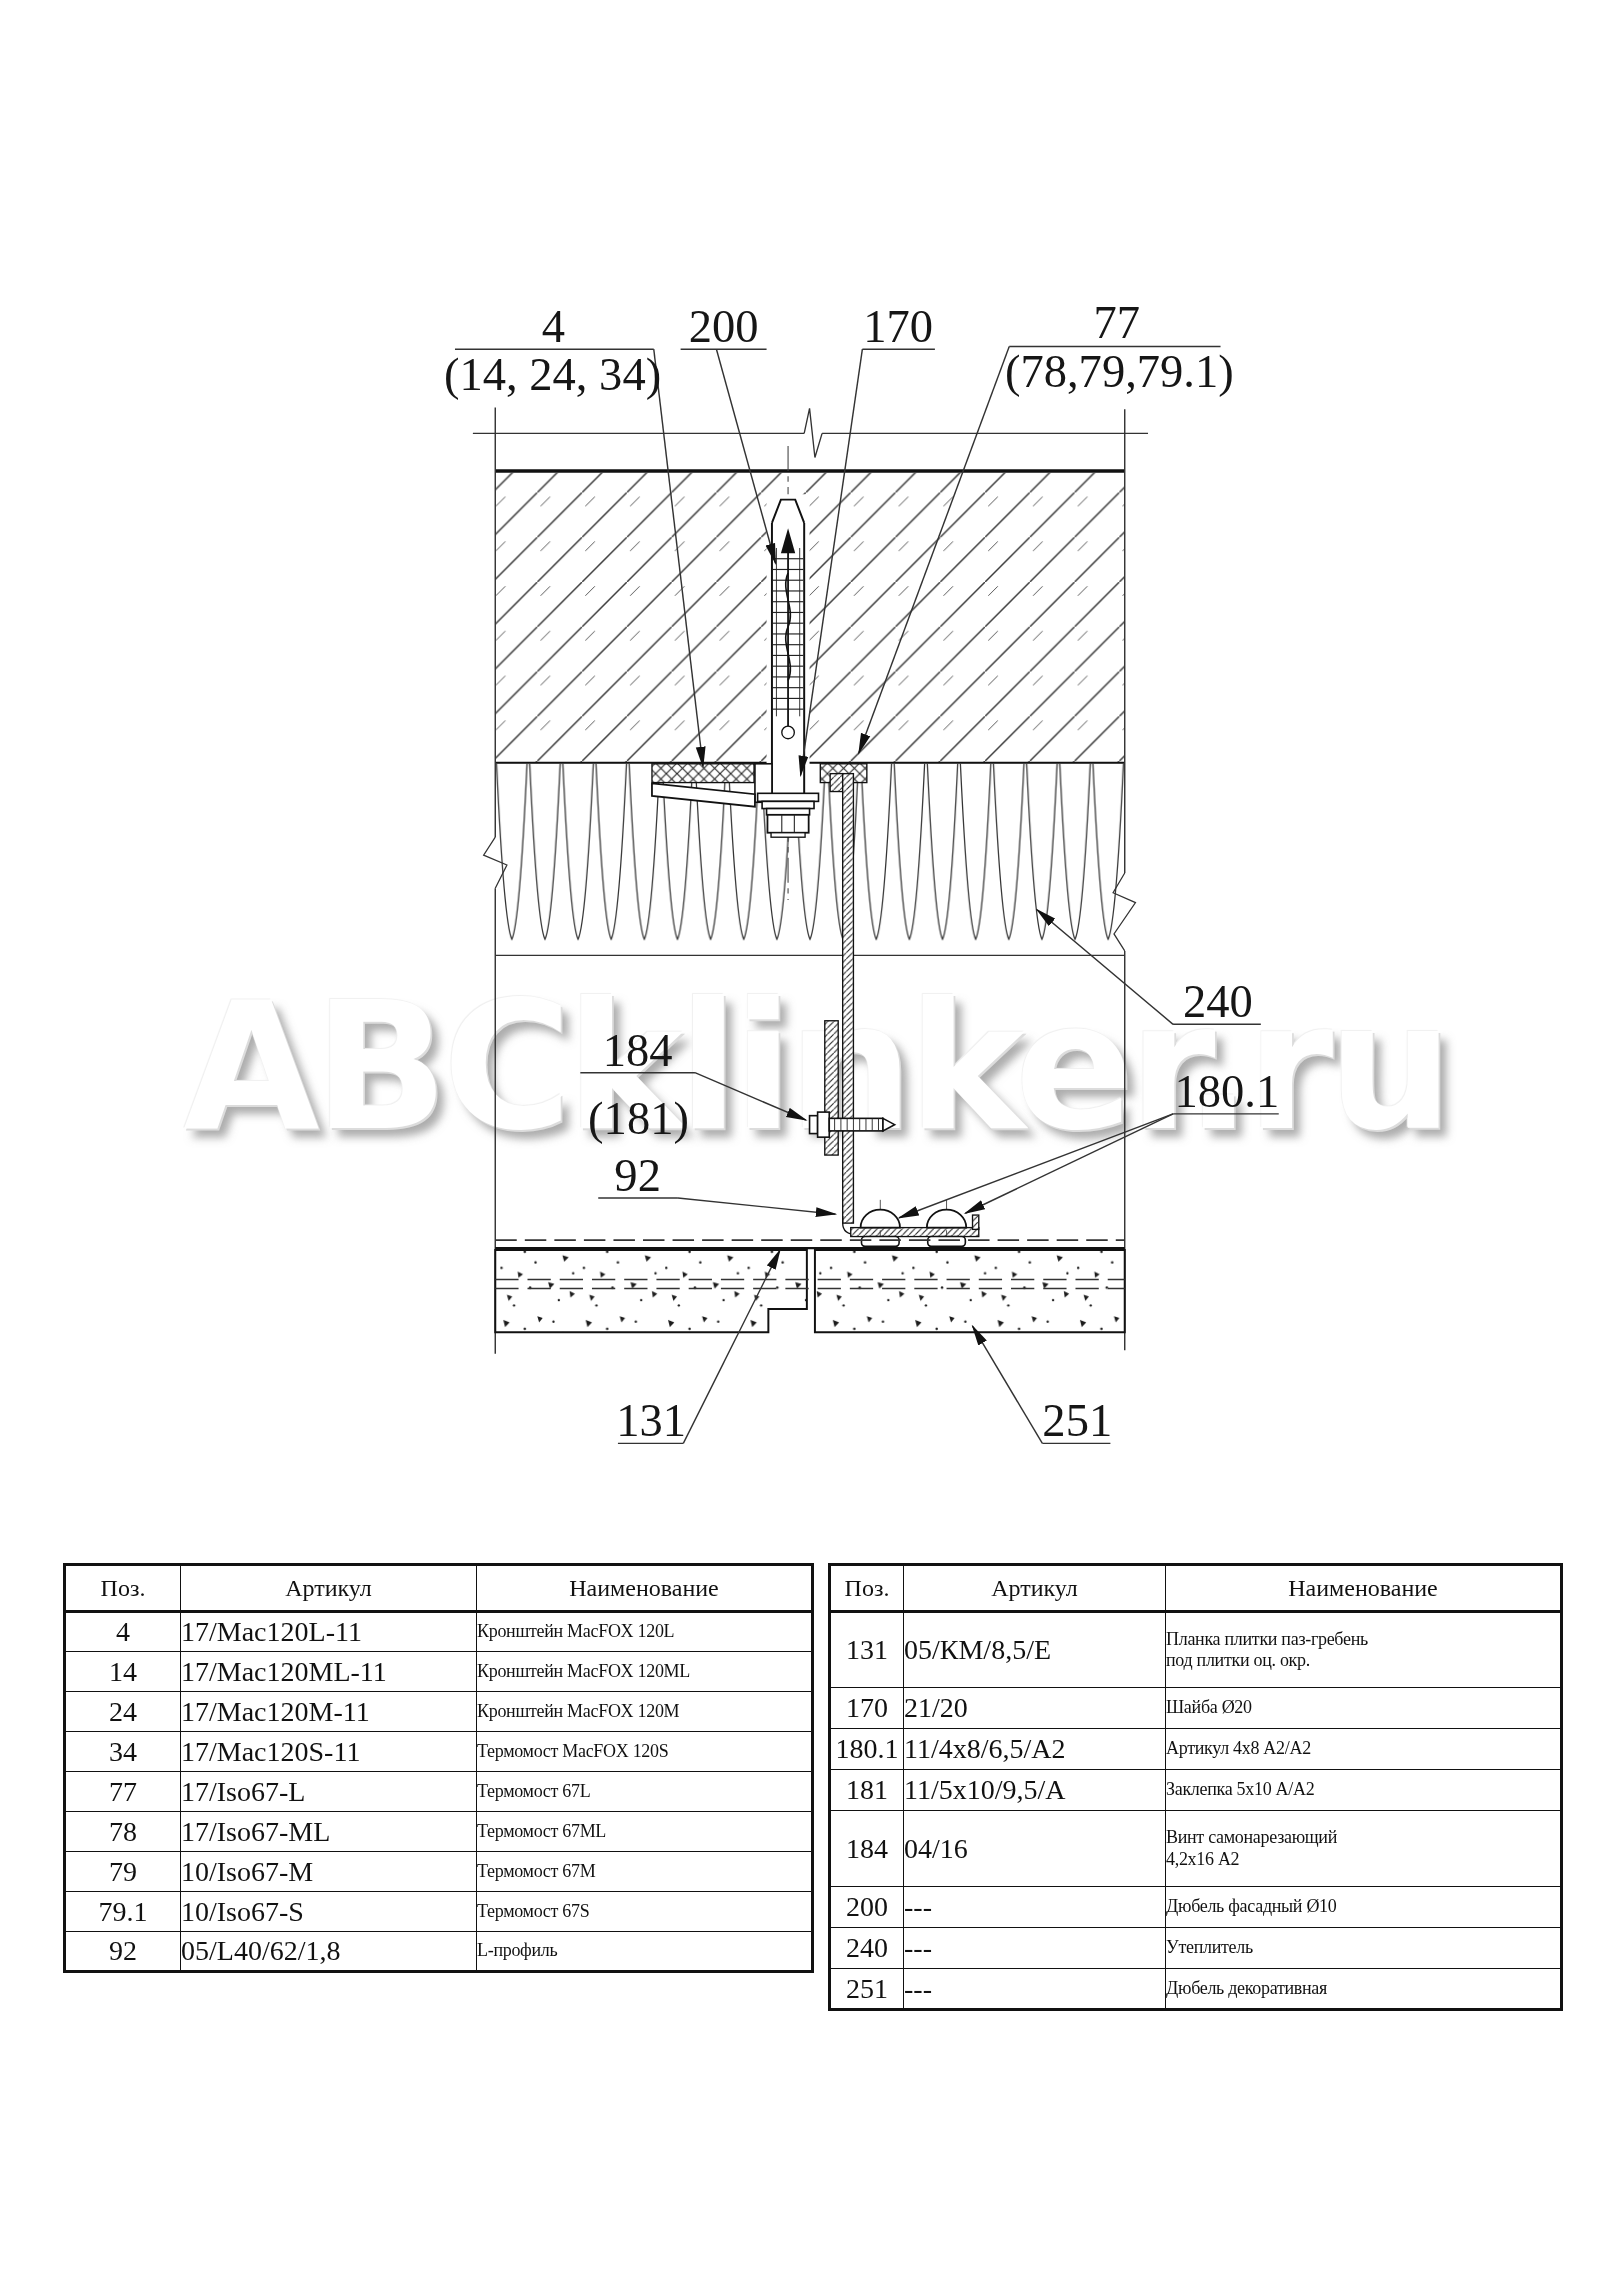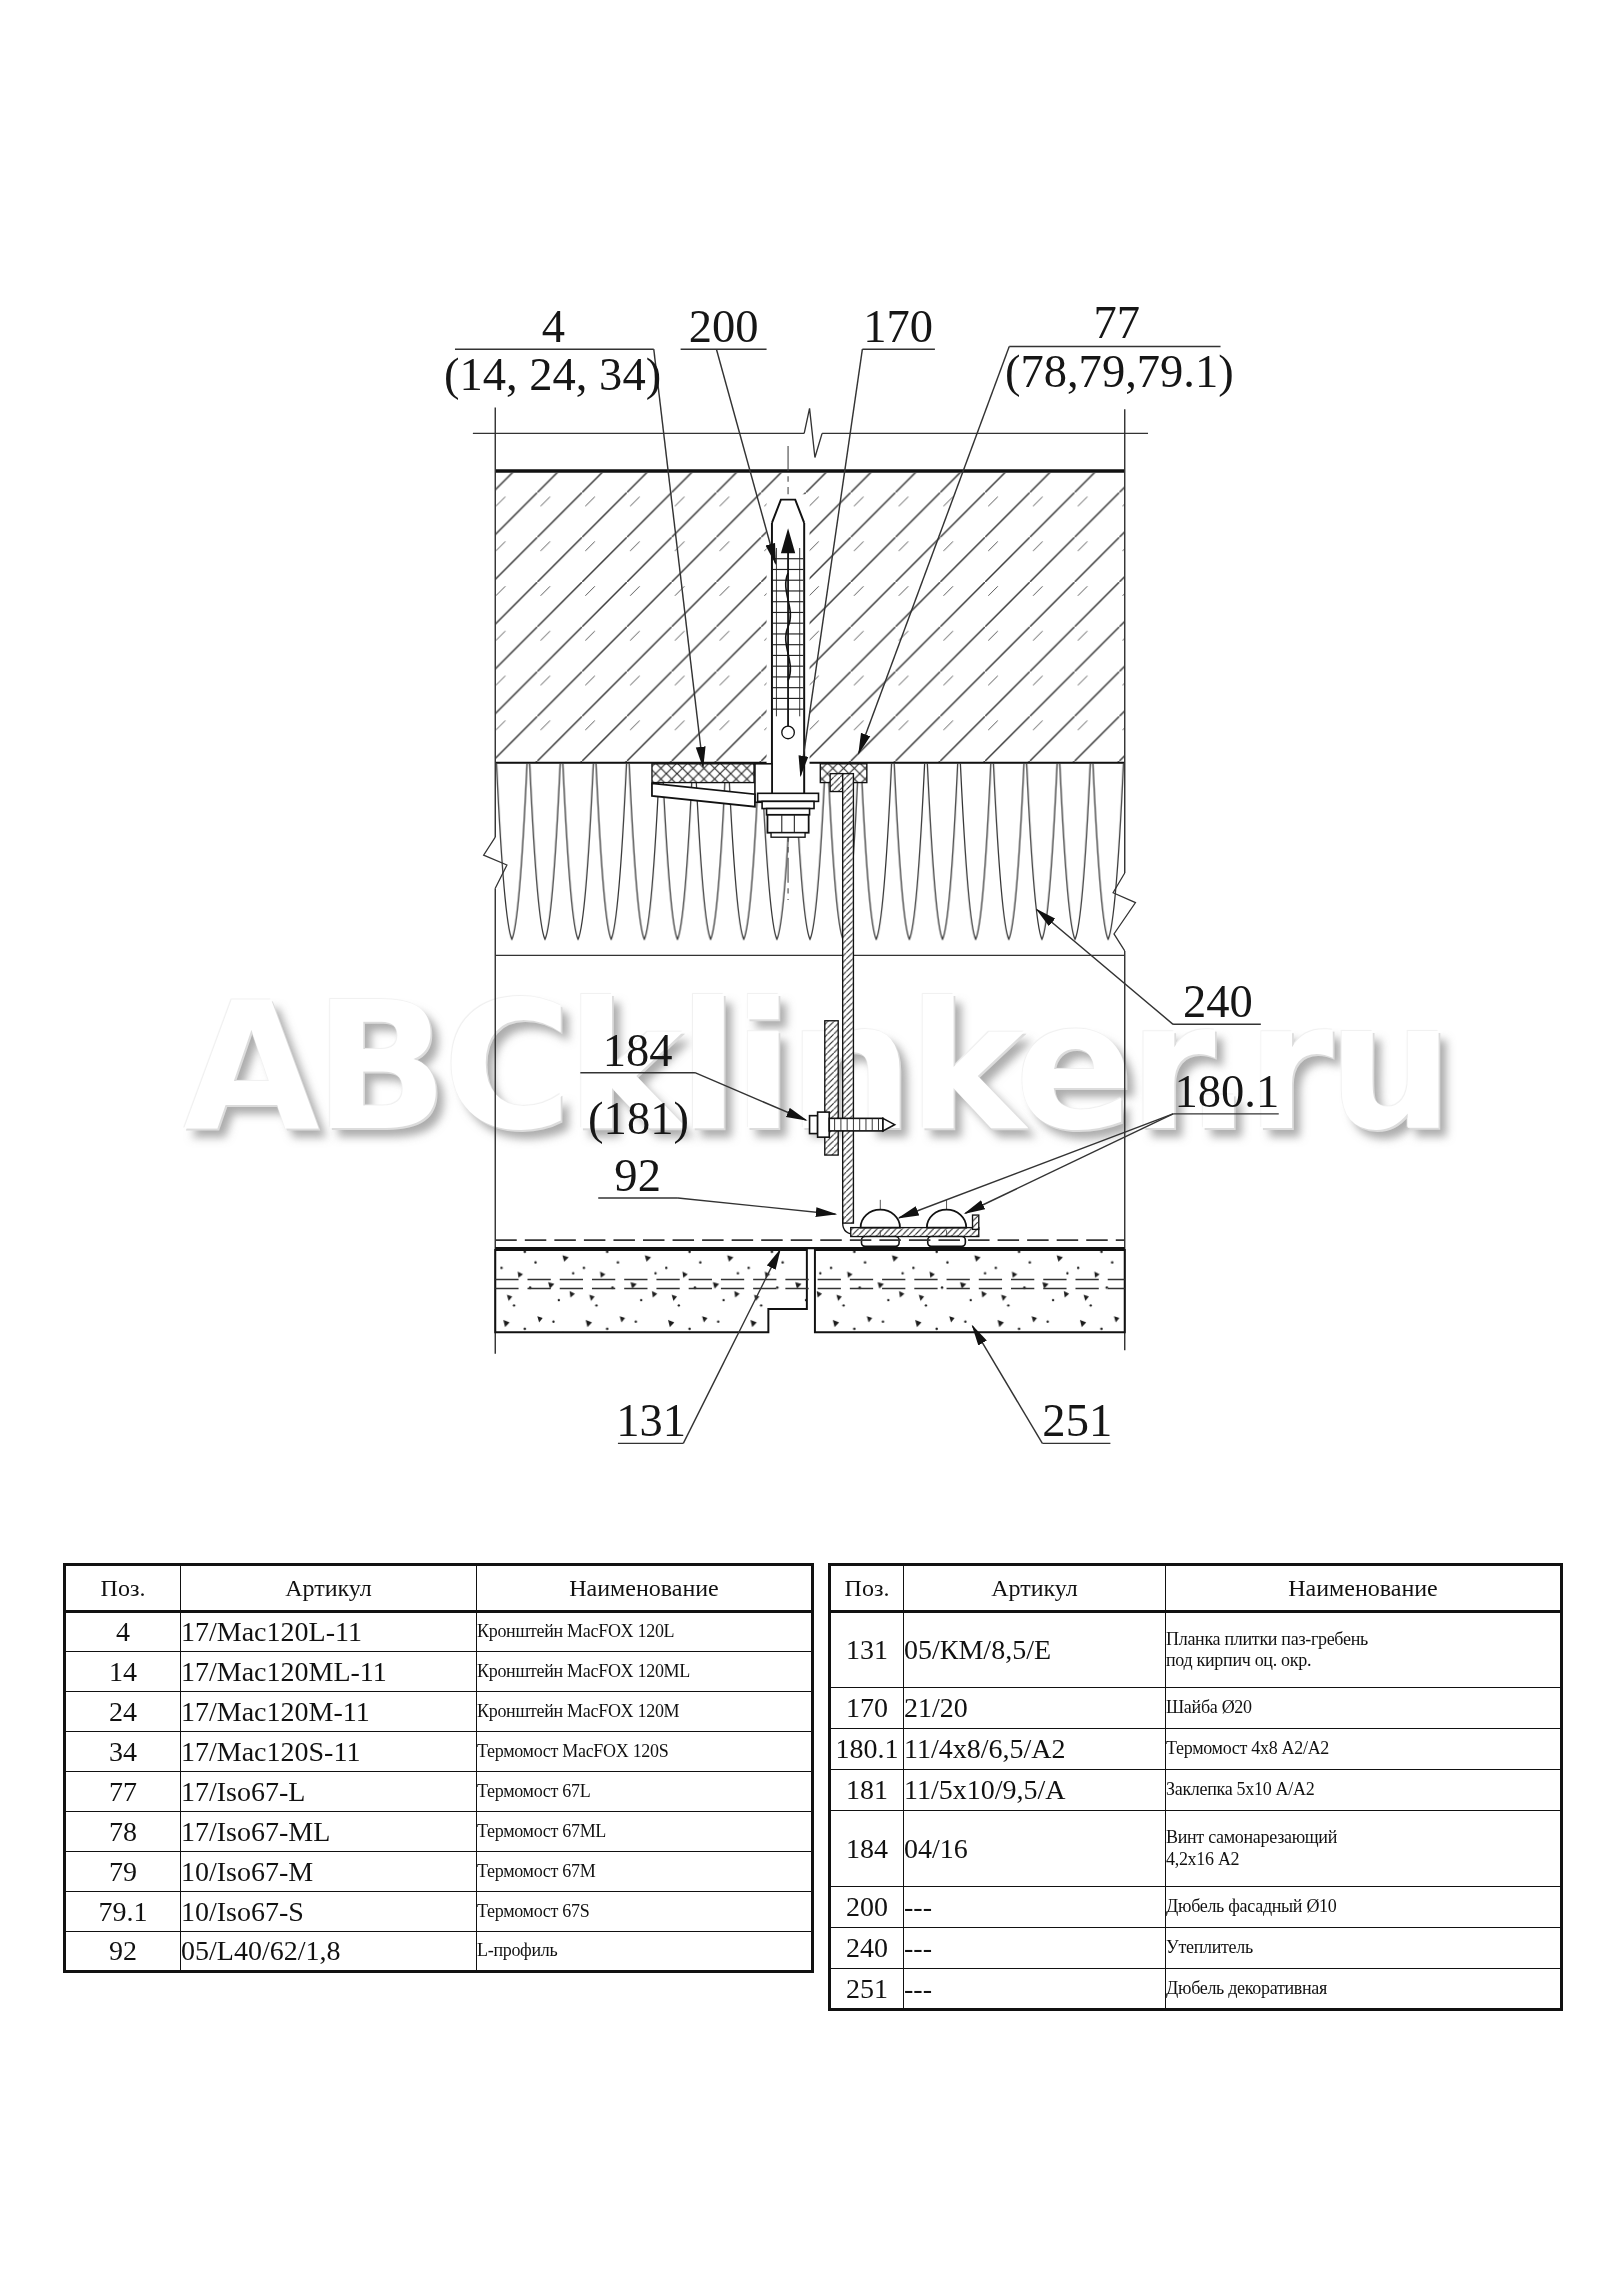--- a/index.html
+++ b/index.html
@@ -290,32 +290,32 @@
         <tr style="height:47px">
       <th>Поз.</th>
       <th>Артикул</th>
       <th>Наименование</th>
     </tr>
     <tr style="height:76px">
       <td class="c-pos">131</td>
       <td class="c-art">05/КМ/8,5/Е</td>
       <td class="c-name">
         <div>Планка плитки паз-гребень</div>
-        <div>под кирпич оц. окр.</div>
+        <div>под плитки оц. окр.</div>
       </td>
     </tr>
     <tr style="height:41px">
           <td class="c-pos">170</td>
           <td class="c-art">21/20</td>
           <td class="c-name">Шайба Ø20</td>
         </tr>
     <tr style="height:41px">
           <td class="c-pos">180.1</td>
           <td class="c-art">11/4x8/6,5/А2</td>
-          <td class="c-name">Термомост 4x8 А2/А2</td>
+          <td class="c-name">Артикул 4x8 А2/А2</td>
         </tr>
     <tr style="height:41px">
           <td class="c-pos">181</td>
           <td class="c-art">11/5x10/9,5/А</td>
           <td class="c-name">Заклепка 5x10 А/А2</td>
         </tr>
     <tr style="height:76px">
       <td class="c-pos">184</td>
       <td class="c-art">04/16</td>
       <td class="c-name">

